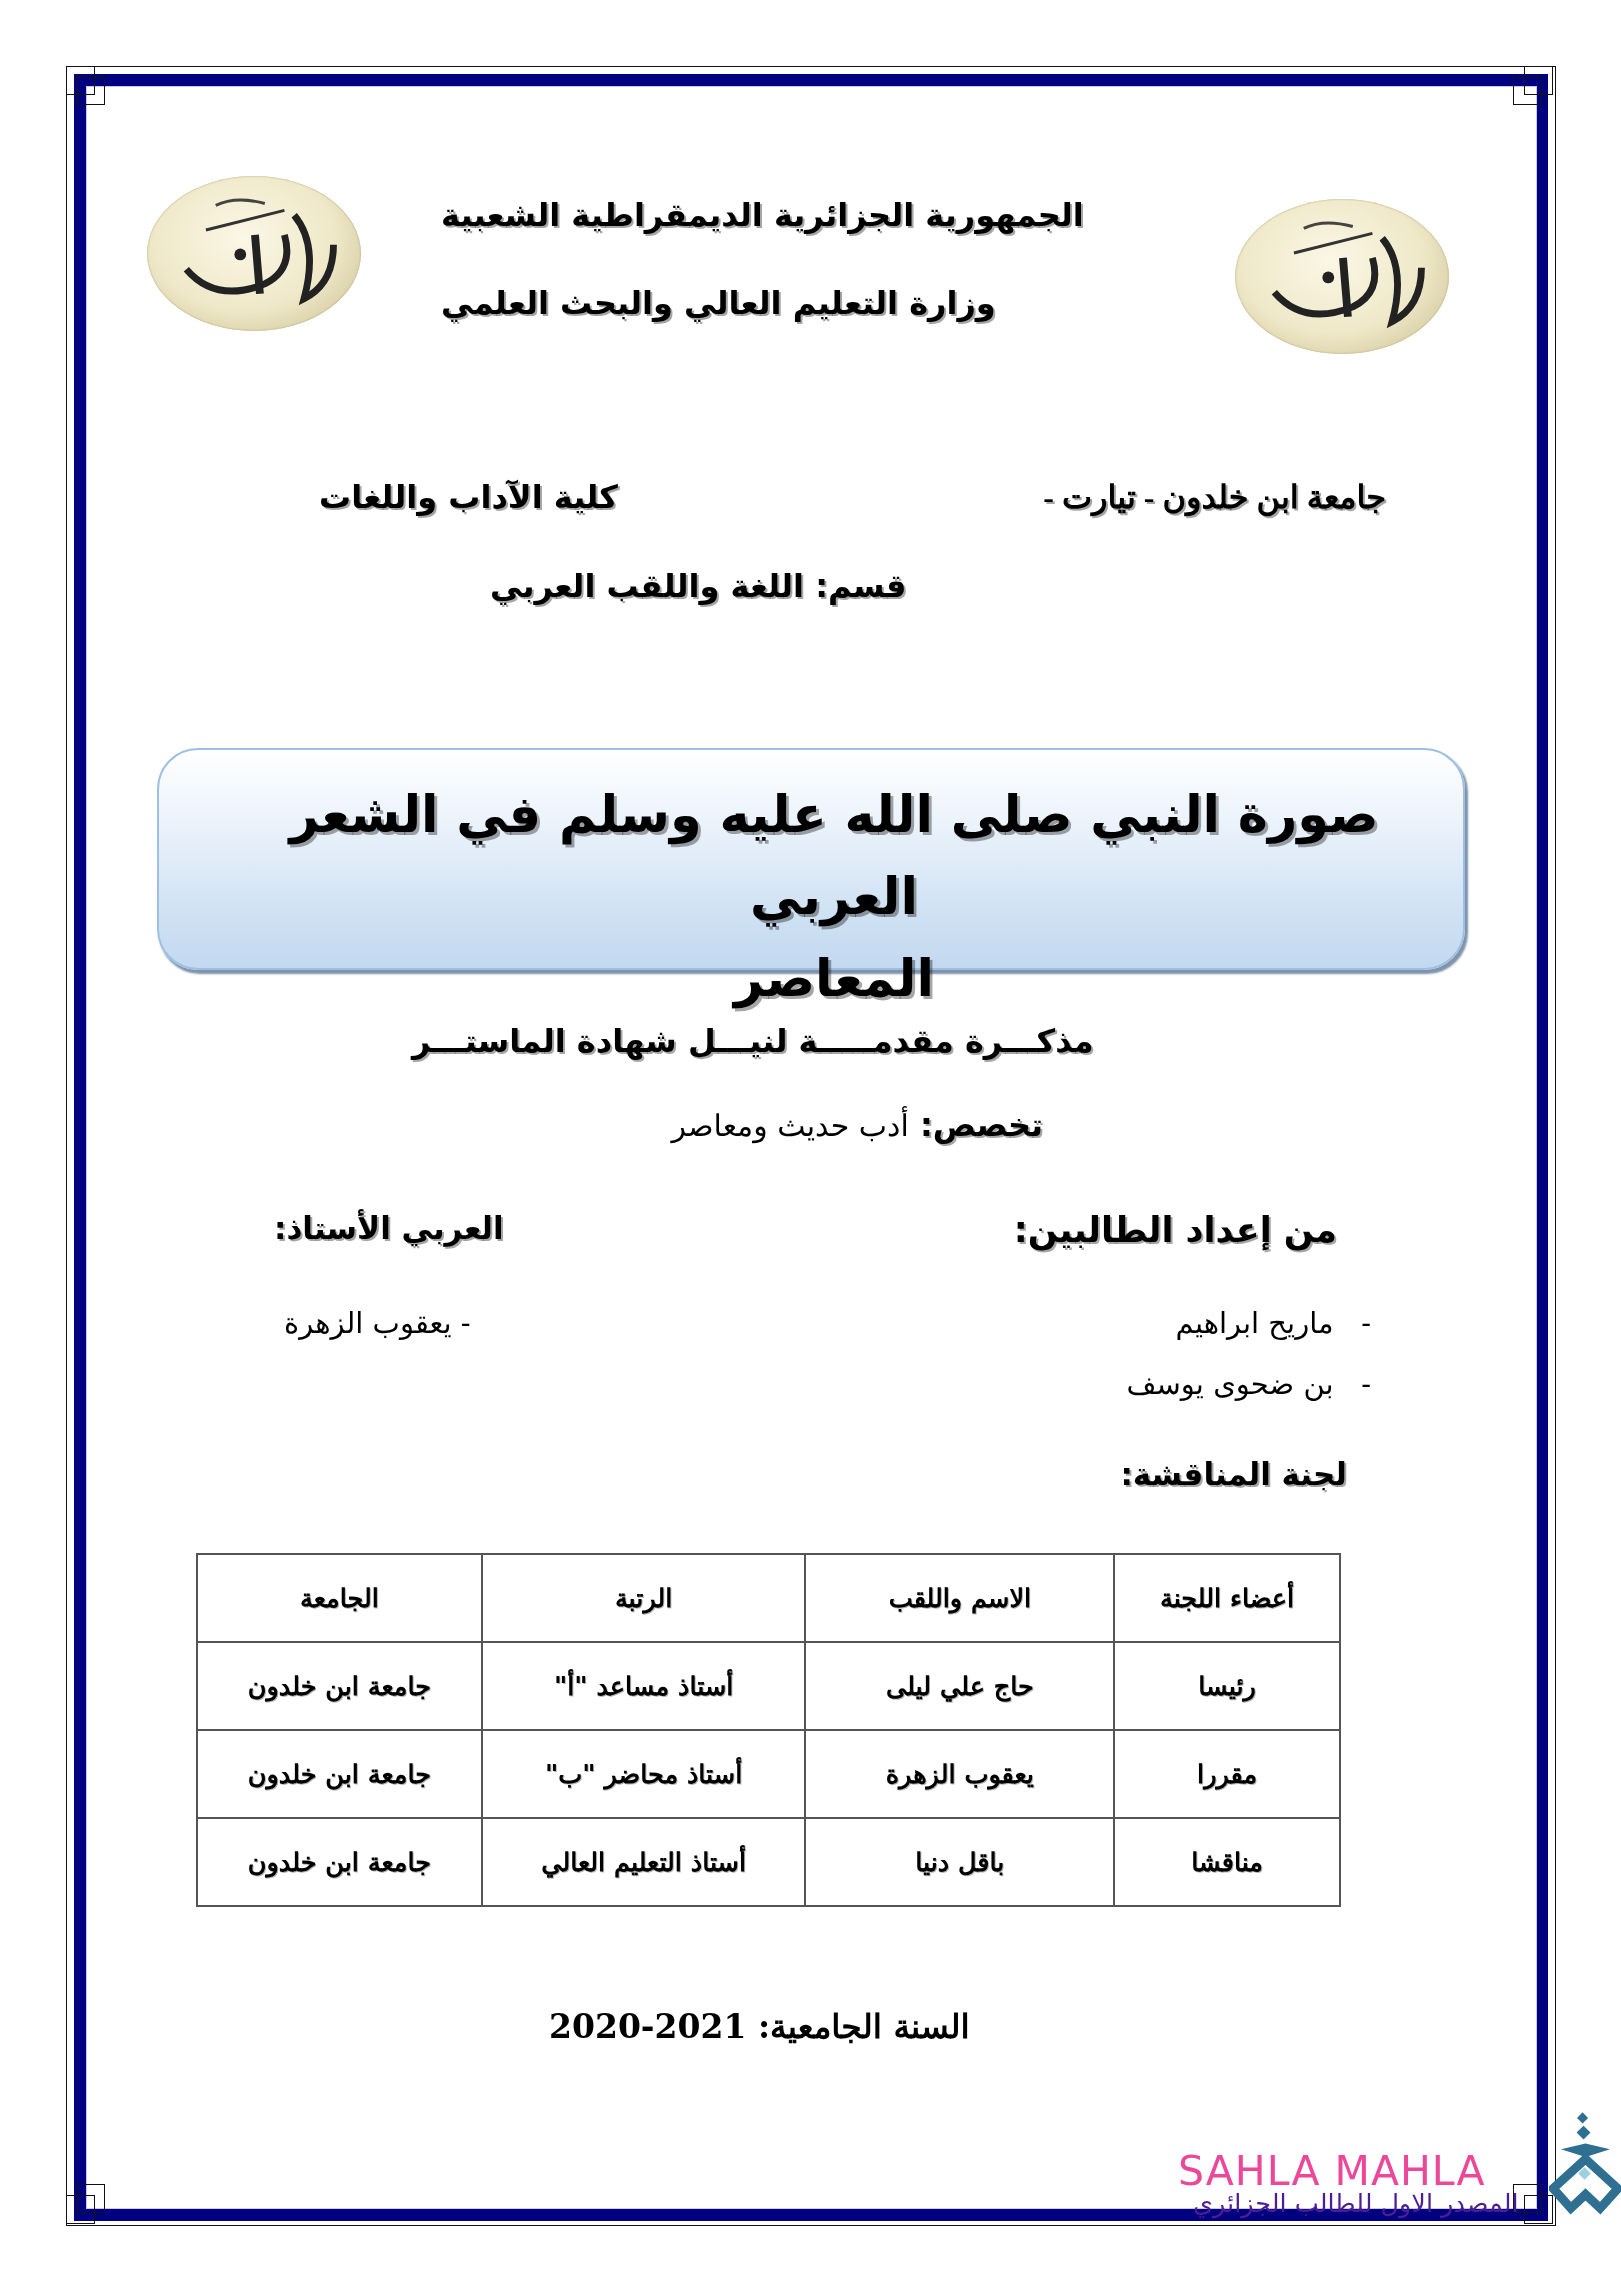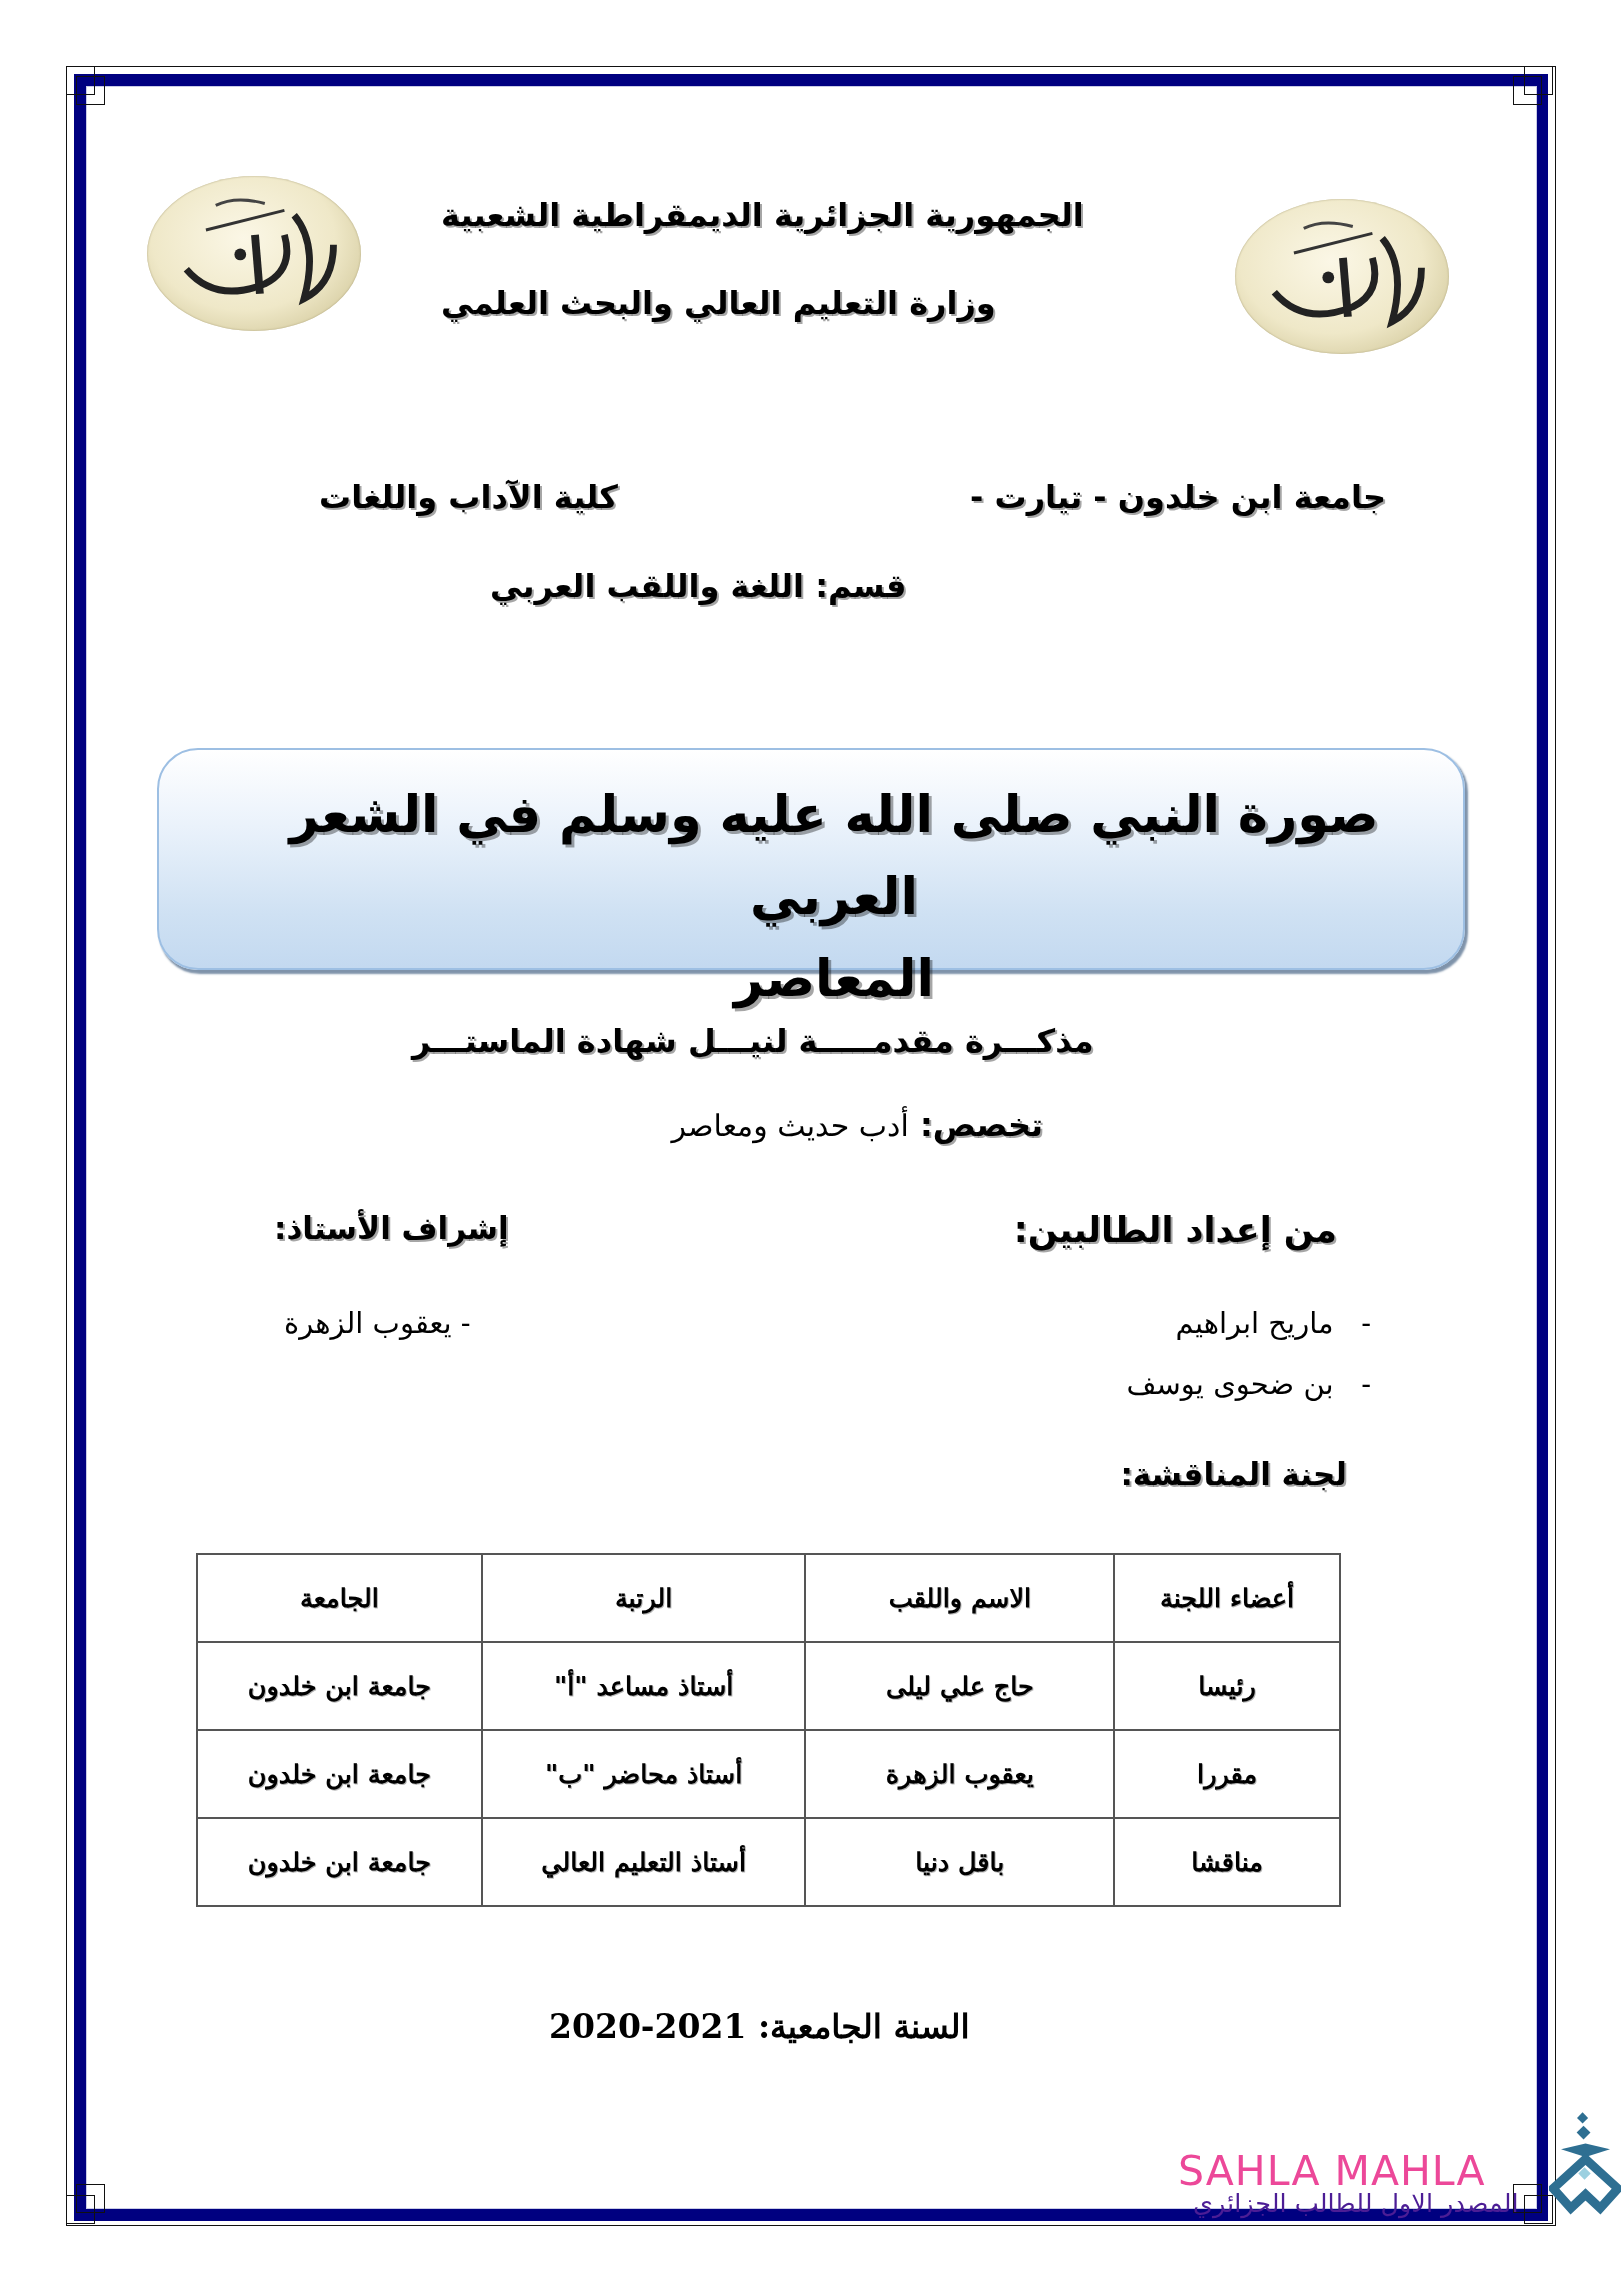--- a/index.html
+++ b/index.html
@@ -69,37 +69,37 @@
     <path d="M110 60 L115 120" stroke="#222" stroke-width="8" fill="none"></path>
     <path d="M150 40 Q175 70 160 125 Q190 110 190 70" stroke="#222" stroke-width="7" fill="none"></path>
     <path d="M60 55 L140 35" stroke="#333" stroke-width="3" fill="none"></path>
     <circle cx="95" cy="80" r="6" fill="#222"></circle>
     <path d="M70 30 Q90 20 120 28" stroke="#444" stroke-width="3" fill="none"></path>
   </svg>
 </div>
 
 <div class="t center" style="left:441px; top:196px; width:735px; font-size:32px;">الجمهورية الجزائرية الديمقراطية الشعبية</div>
 <div class="t center" style="left:441px; top:284px; width:735px; font-size:32px;">وزارة التعليم العالي والبحث العلمي</div>
-<div class="t" style="right:235px; top:478px; font-size:32px;">جامعة ابن خلدون - تيارت -</div>
+<div class="t" style="right:235px; top:478px; font-size:32px;font-family:Liberation Serif, serif;">جامعة ابن خلدون - تيارت -</div>
 <div class="t" style="left:319px; top:478px; font-size:32px;">كلية الآداب واللغات</div>
 <div class="t center" style="left:490px; top:567px; width:627px; font-size:32px;">قسم: اللغة واللقب العربي</div>
 
 <div class="title-box">
   <div class="line" style="margin-top:23.5px;">صورة النبي صلى الله عليه وسلم في الشعر العربي</div>
   <div class="line">المعاصر</div>
 </div>
 
 <div class="t center" style="left:412px; top:1022px; width:765px; font-size:32px;">مذكـــرة مقدمـــــة لنيـــل شهادة الماستـــر</div>
 <div class="t" style="right:578px; top:1106px; font-size:32px;">
   <span>تخصص:</span>
   <span class="serif" style="font-weight:normal; text-shadow:none; font-size:30px;">أدب حديث ومعاصر</span>
 </div>
 
 <div class="t" style="right:284px; top:1210px; font-size:35px;margin-left:20px;">من إعداد الطالبين:</div>
-<div class="t" style="left:274px; top:1210px; font-size:31px;">إشراف الأستاذ:</div>
+<div class="t" style="left:274px; top:1210px; font-size:31px;">العربي الأستاذ:</div>
 
 <div class="t serif" style="right:250px; top:1306px; font-size:29px; font-weight:normal; text-shadow:none;">
   <span>-</span>&nbsp;&nbsp;
   <span>ماريح ابراهيم</span>
 </div>
 <div class="t serif" style="right:250px; top:1367px; font-size:29px; font-weight:normal; text-shadow:none;">
   <span>-</span>&nbsp;&nbsp;
   <span>بن ضحوى يوسف</span>
 </div>
 <div class="t serif" style="left:284px; top:1306px; font-size:29px; font-weight:normal; text-shadow:none;">- يعقوب الزهرة</div>

